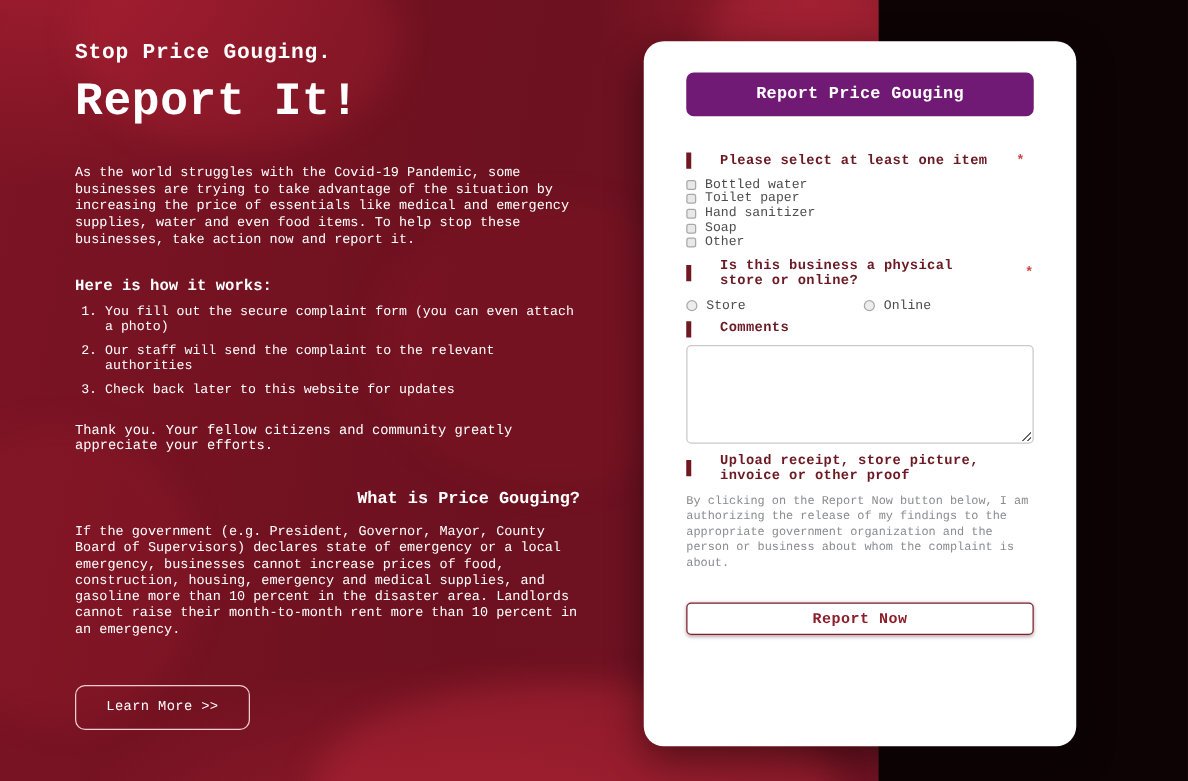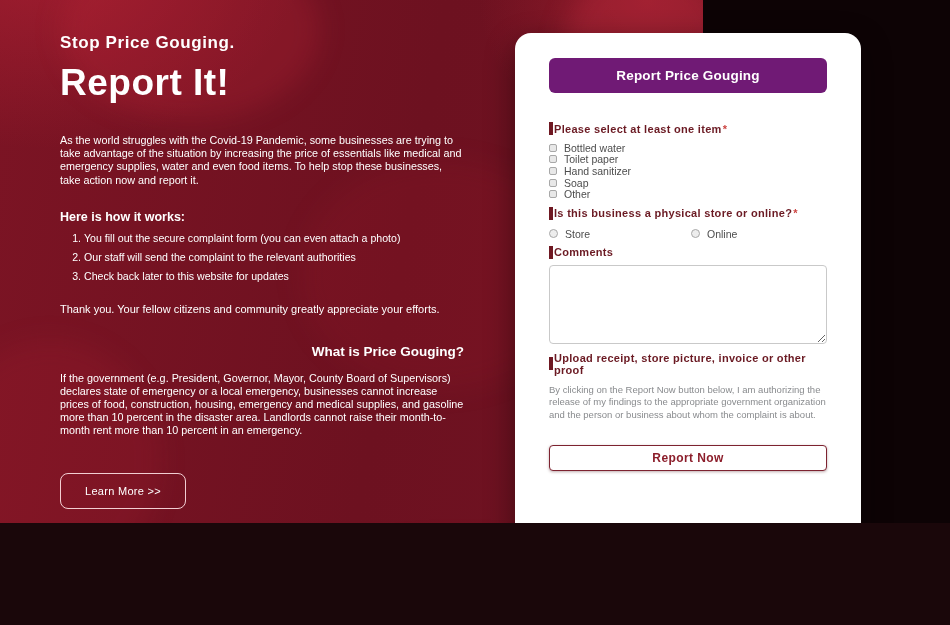--- a/index.html
+++ b/index.html
@@ -1,19 +1,19 @@
 <!DOCTYPE html>
 <html><head>
 <meta charset="utf-8">
 <style>
   html,body { margin:0; padding:0; background:#1a070a; }
   * { box-sizing:border-box; }
   .stage {
-    position:relative; width:950px; height:523px; overflow:hidden;
-    font-family:Liberation Sans, sans-serif;
+    position:relative; width:950px; height:625px; overflow:hidden;
+    font-family:Liberation Mono, monospace;
   }
   
   .bg-left {
     position:absolute; left:0; top:0; width:703px; height:625px;
     background:
       radial-gradient(420px 300px at 6% -6%, rgba(195,38,58,0.50), rgba(195,38,58,0) 62%),
       radial-gradient(280px 240px at 92% 0%, rgba(190,40,55,0.45), rgba(190,40,55,0) 60%),
       radial-gradient(520px 260px at 52% 110%, rgba(205,42,60,0.42), rgba(205,42,60,0) 62%),
       linear-gradient(100deg, #7c1424 0%, #6d1120 55%, #711323 100%);
   }
@@ -47,21 +47,21 @@
     position:absolute; left:515px; top:33px; width:346px; height:564px;
     background:#ffffff; border-radius:16px; padding:25px 34px;
     box-shadow:0 10px 30px rgba(8,0,3,0.45);
   }
   .card-header {
     width:100%; background:#701a75; border:none; border-radius:6px; cursor:pointer;
     color:#ffffff; font-weight:700; font-size:13.5px; font-family:inherit;
     padding:10px 0; text-align:center; letter-spacing:0.2px;
   }
   .field-label {
-    display:flex; align-items:center; gap:1px;
+    display:flex; align-items:center; gap:23px;
     color:#6b1a23; font-weight:700; font-size:11px; letter-spacing:0.3px;
   }
   .fl-items    { margin-top:29px; }
   .fl-store    { margin-top:7px; }
   .fl-comments { margin-top:6px; }
   .fl-upload   { margin-top:8px; }
   .bar { width:4px; height:13px; background:#6f1822; flex:0 0 auto; }
   .req { color:#cc4441; font-weight:700; }
   .check-grid { margin-top:7px; display:grid; grid-template-columns:142px auto; }
   .check-row, .radio-row {

